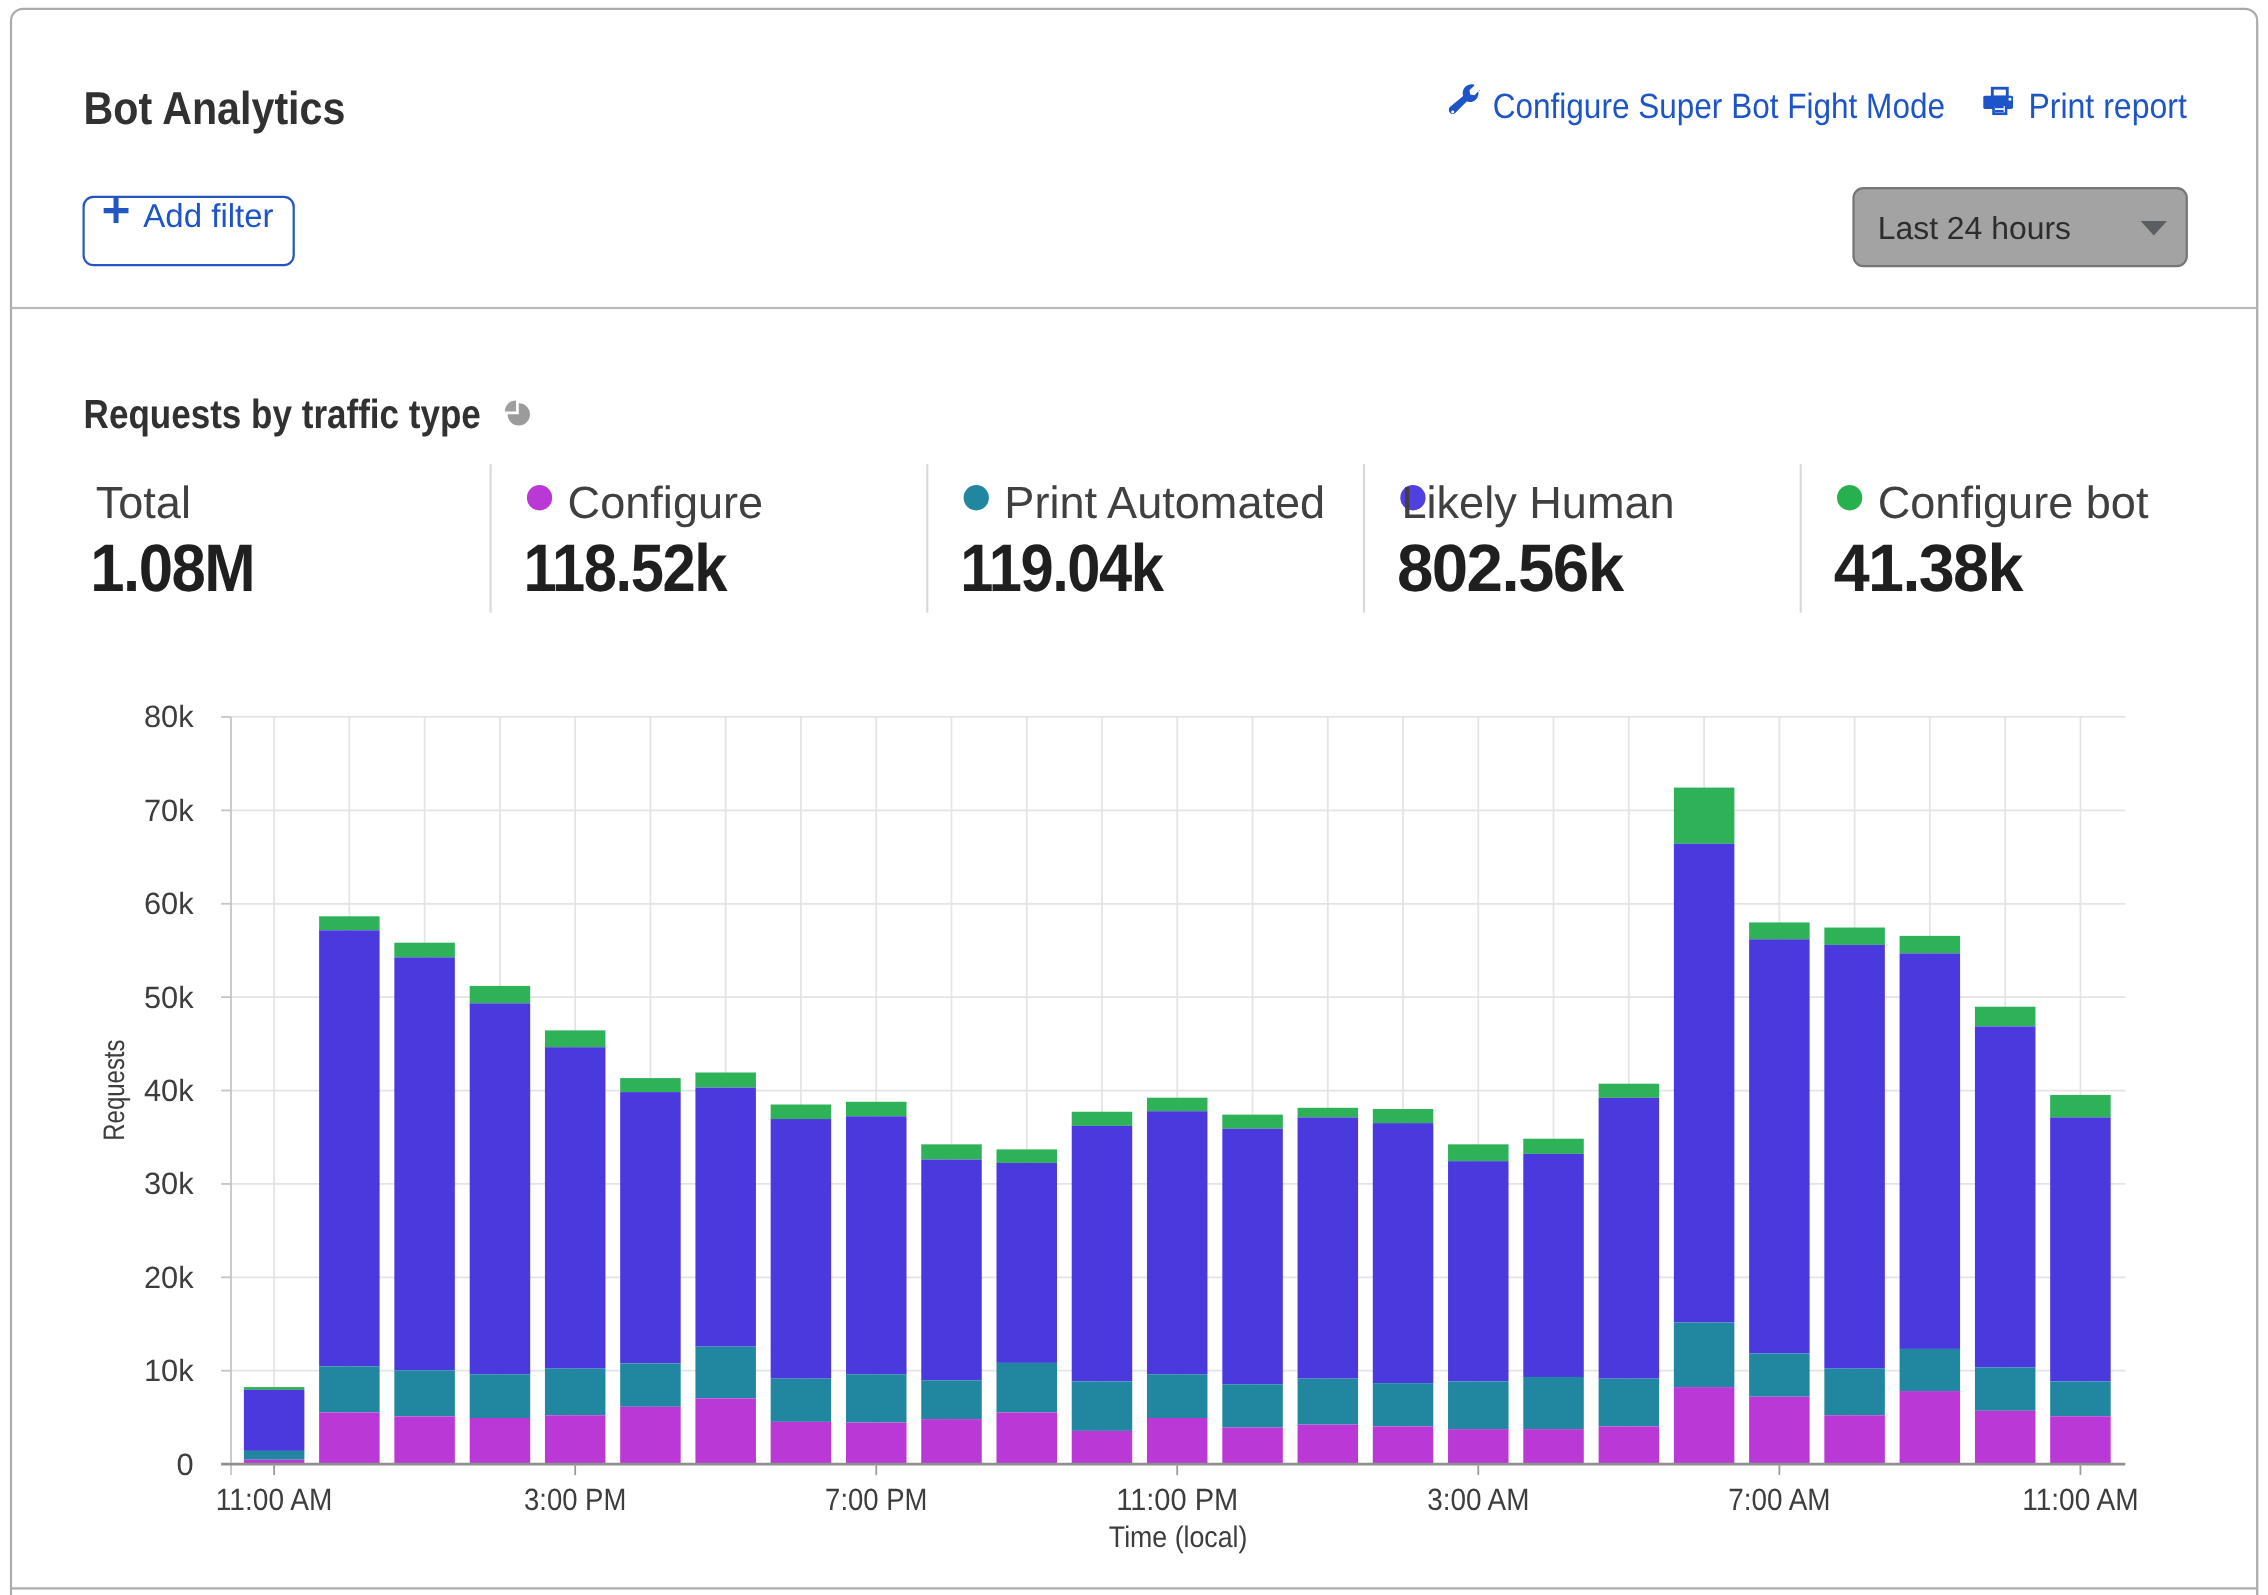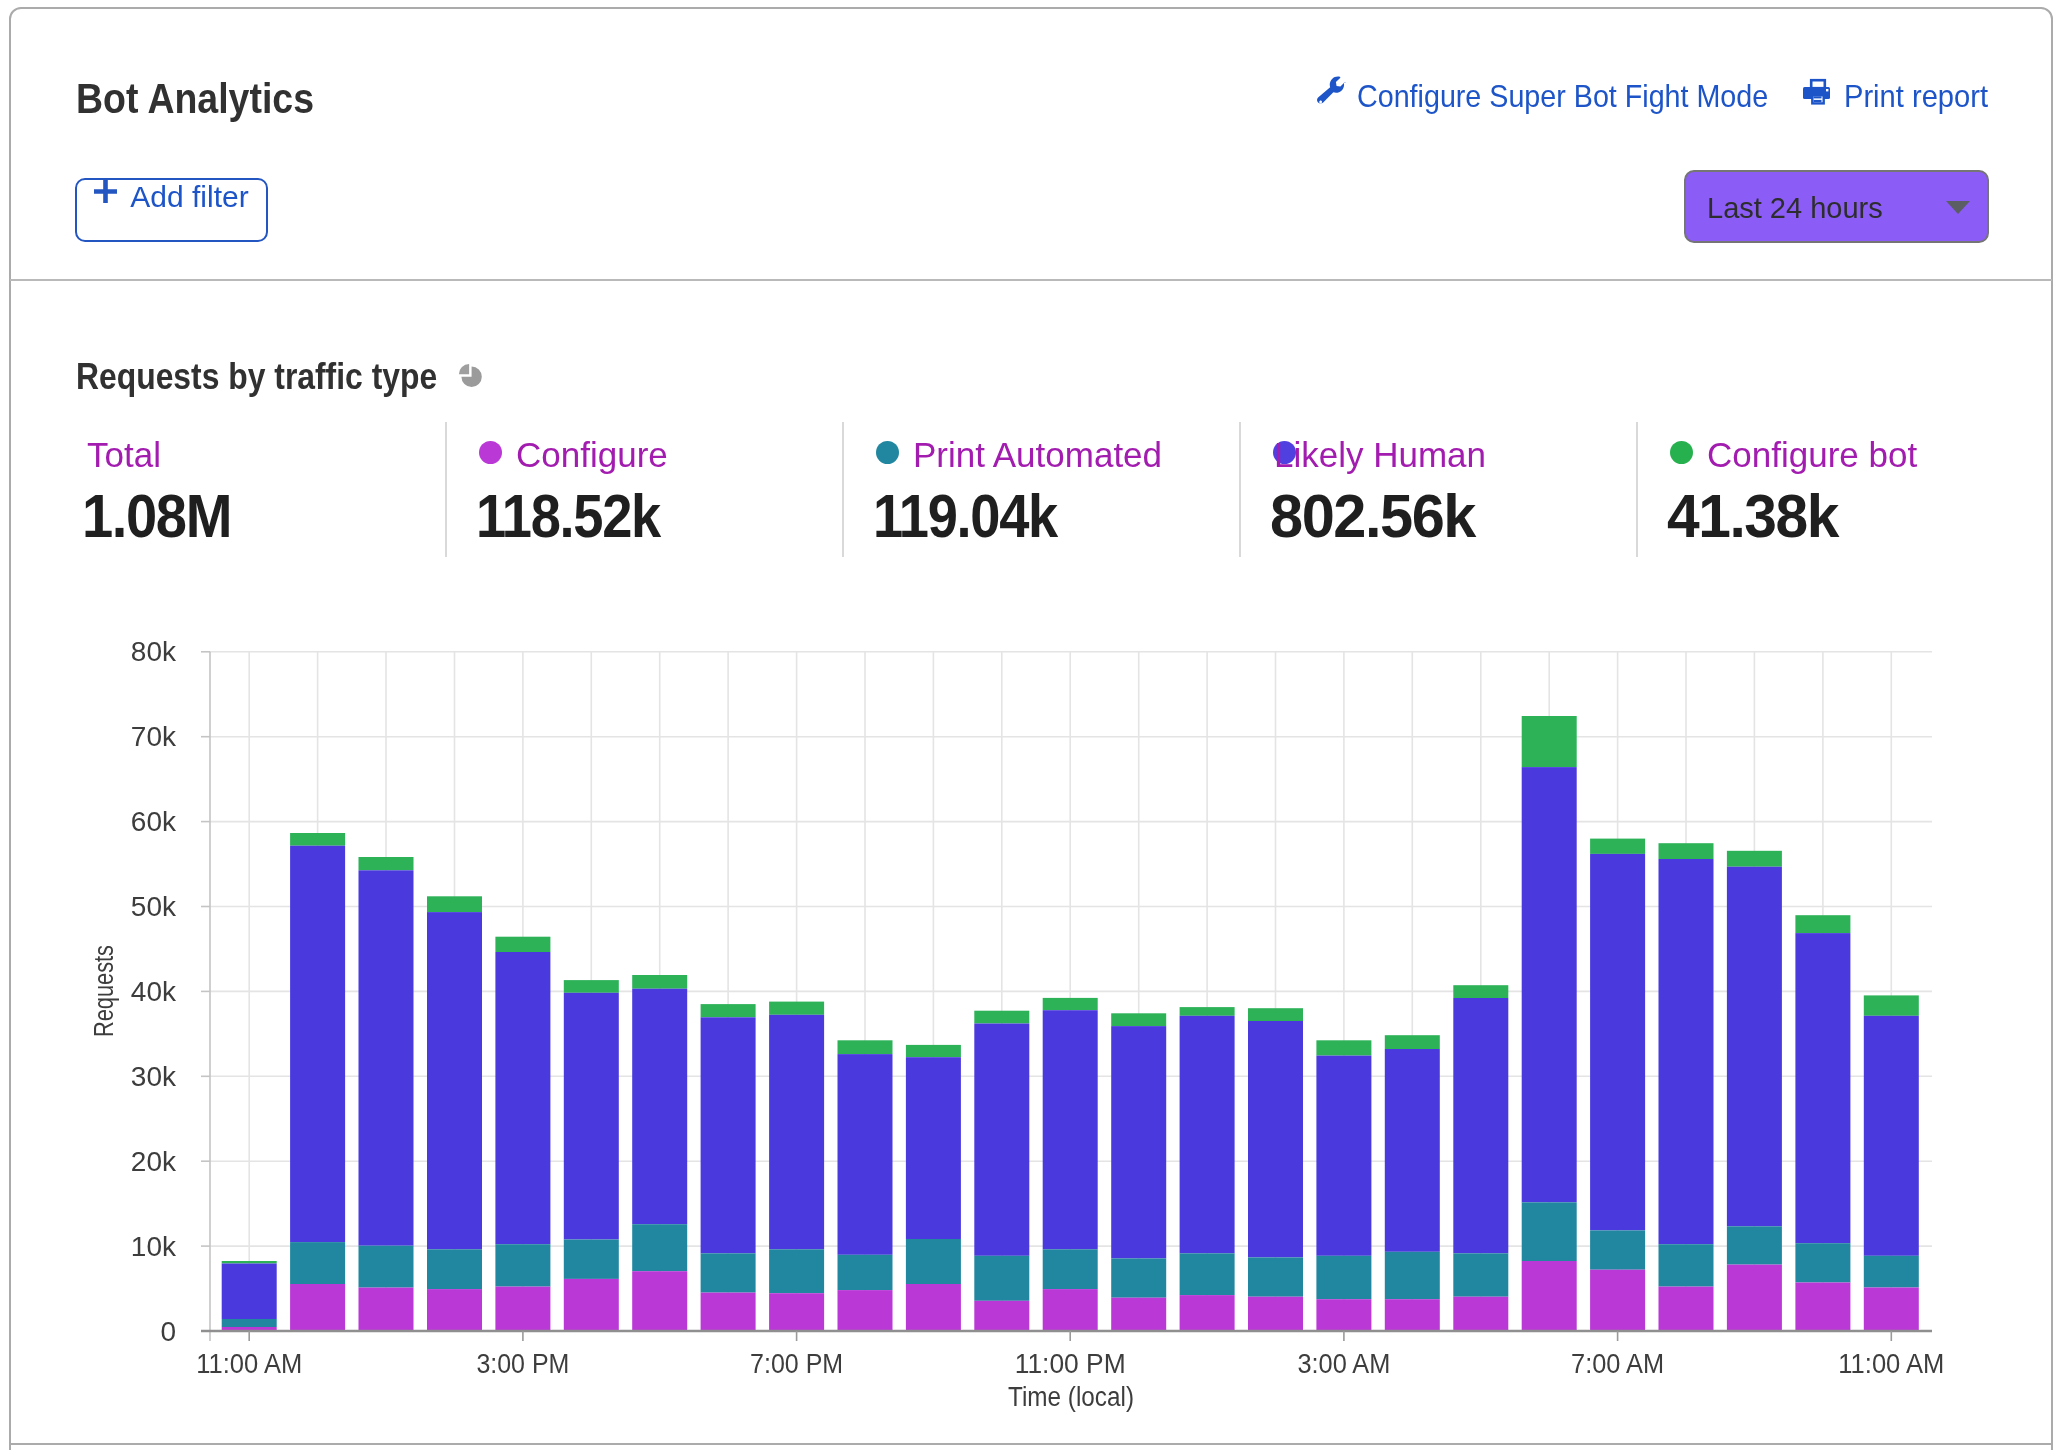--- a/index.html
+++ b/index.html
@@ -10,29 +10,29 @@
 #hdiv { position:absolute; left:10px; top:279px; width:2042px; height:2px; background:#b9b9b9; }
 #bdiv { position:absolute; left:10px; top:1443px; width:2042px; height:2px; background:#ababab; }
 h1 { position:absolute; left:76px; top:78px; font-size:42px; font-weight:bold;
   color:#313131; line-height:1; transform:scaleX(0.892); transform-origin:0 0; white-space:nowrap; }
 .lnk { position:absolute; font-size:32px; color:#1d55c9; line-height:1; white-space:nowrap;
   transform-origin:0 0; }
 #addf { position:absolute; left:75px; top:178px; width:193px; height:64px;
   border:2px solid #2456c1; border-radius:10px; color:#1d55c9; font-size:30px;
   display:flex; align-items:flex-start; justify-content:center; }
 #sel { position:absolute; left:1684px; top:170px; width:305px; height:73px;
-  border:2px solid #757575; border-radius:10px; background:#8b5cf6; }
+  border:2px solid #757575; border-radius:10px; background:#a3a3a3; }
 #sel span { position:absolute; left:21px; top:20px; font-size:29px; color:#2d2d2d; }
 #sel i { position:absolute; right:17px; top:29px; width:0; height:0;
   border-left:12px solid transparent; border-right:12px solid transparent;
   border-top:13px solid #5b5f63; }
 h2 { position:absolute; left:76px; top:358px; font-size:37px; font-weight:bold;
   color:#313131; line-height:1; transform:scaleX(0.861); transform-origin:0 0; white-space:nowrap; }
 .dot { position:absolute; top:441px; width:23px; height:23px; border-radius:50%; }
-.slabel { position:absolute; top:437px; font-size:35px; color:#a21caf; line-height:1; white-space:nowrap; }
+.slabel { position:absolute; top:437px; font-size:41px; color:#404040; line-height:1; white-space:nowrap; }
 .sval { position:absolute; top:486px; font-size:61px; font-weight:bold; color:#1f1f1f;
   line-height:1; letter-spacing:-1.5px; transform-origin:0 0; white-space:nowrap; }
 .sdiv { position:absolute; top:422px; width:2px; height:135px; background:#d9d9d9; }
 svg text { font-family:"Liberation Sans", sans-serif; }
 </style></head>
 <body>
 <div id="card"></div>
 <div id="hdiv"></div>
 <div id="bdiv"></div>
 <h1>Bot Analytics</h1>

